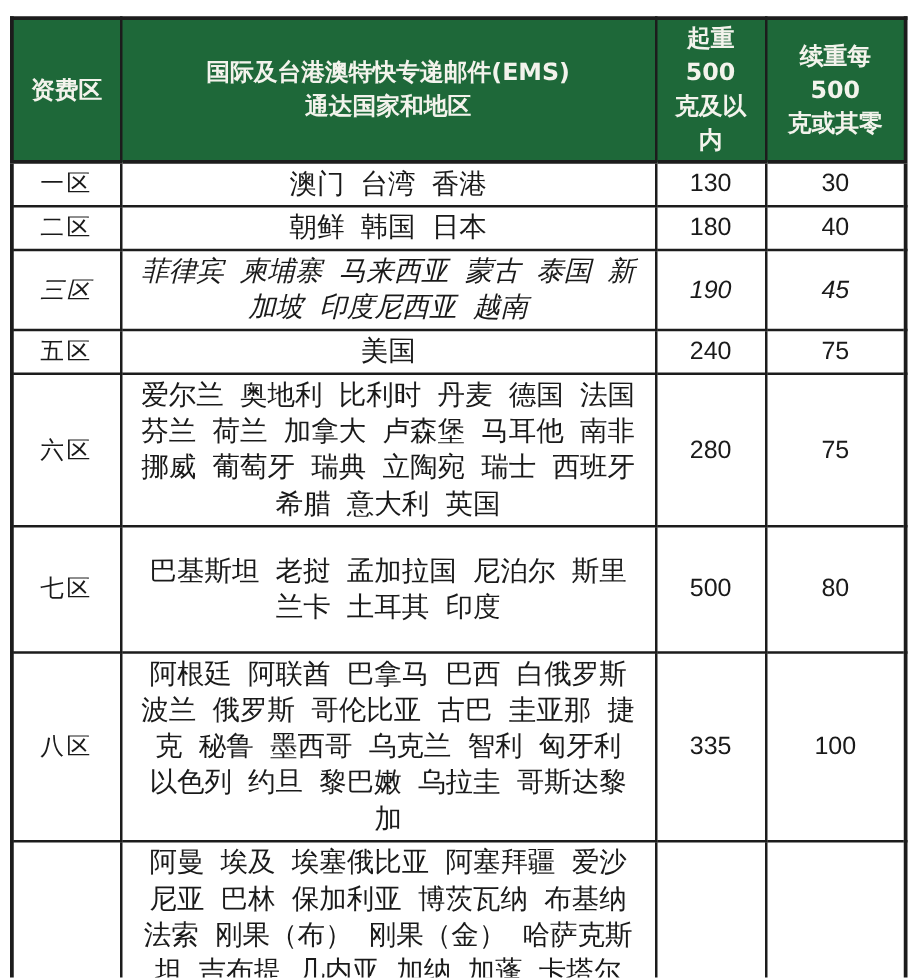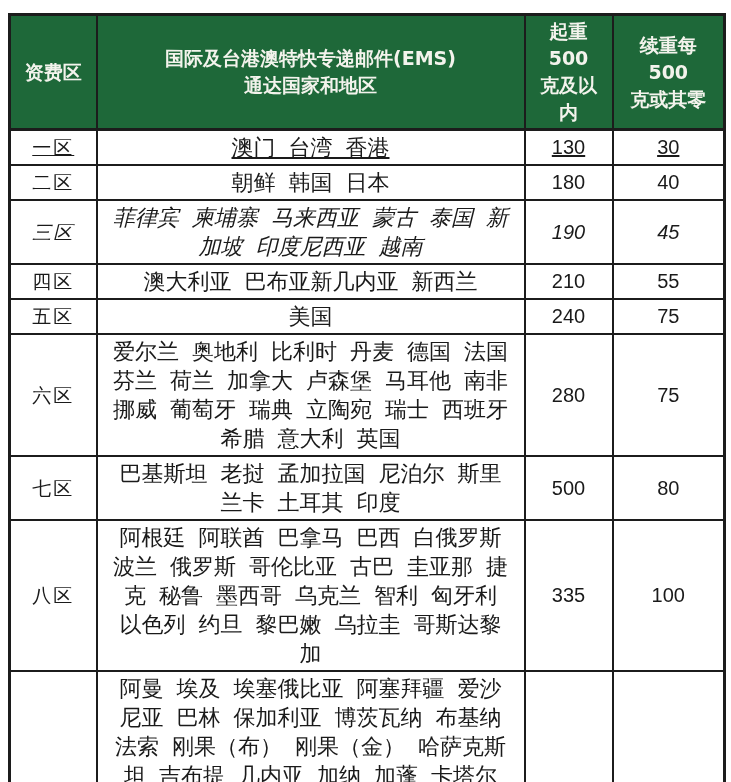--- a/index.html
+++ b/index.html
@@ -59,21 +59,21 @@
   td.countries-cell {
     word-spacing: 6px;
     padding: 2px 14px;
   }
   td.num-cell {
     font-family: "Liberation Sans", sans-serif;
     font-size: 20px;
   }
 
   
-  tbody tr:nth-of-type(1) { height: 31px; text-decoration: underline; }
+  tbody tr:nth-of-type(1) { height: 31px; }
   tbody tr:nth-of-type(2) { height: 30px; }
   tbody tr:nth-of-type(3) { height: 58px; font-style: italic; }
   tbody tr:nth-of-type(4) { height: 31px; }
   tbody tr:nth-of-type(5) { height: 30px; }
   tbody tr:nth-of-type(6) { height: 101px; }
   tbody tr:nth-of-type(7) { height: 62px; margin-top: 24px; }
   tbody tr:nth-of-type(8) { height: 114px; }
   tbody tr:nth-of-type(9) { height: 247px; }
 </style>
 </head>
@@ -119,26 +119,20 @@
         <td class="num-cell">180</td>
         <td class="num-cell">40</td>
       </tr>
       <tr>
         <td class="zone-cell">三区</td>
         <td class="countries-cell">菲律宾 柬埔寨 马来西亚 蒙古 泰国 新加坡 印度尼西亚 越南</td>
         <td class="num-cell">190</td>
         <td class="num-cell">45</td>
       </tr>
       <tr>
-        <td class="zone-cell">四区</td>
-        <td class="countries-cell">澳大利亚 巴布亚新几内亚 新西兰</td>
-        <td class="num-cell">210</td>
-        <td class="num-cell">55</td>
-      </tr>
-      <tr>
         <td class="zone-cell">五区</td>
         <td class="countries-cell">美国</td>
         <td class="num-cell">240</td>
         <td class="num-cell">75</td>
       </tr>
       <tr>
         <td class="zone-cell">六区</td>
         <td class="countries-cell">爱尔兰 奥地利 比利时 丹麦 德国 法国 芬兰 荷兰 加拿大 卢森堡 马耳他 南非 挪威 葡萄牙 瑞典 立陶宛 瑞士 西班牙 希腊 意大利 英国</td>
         <td class="num-cell">280</td>
         <td class="num-cell">75</td>

